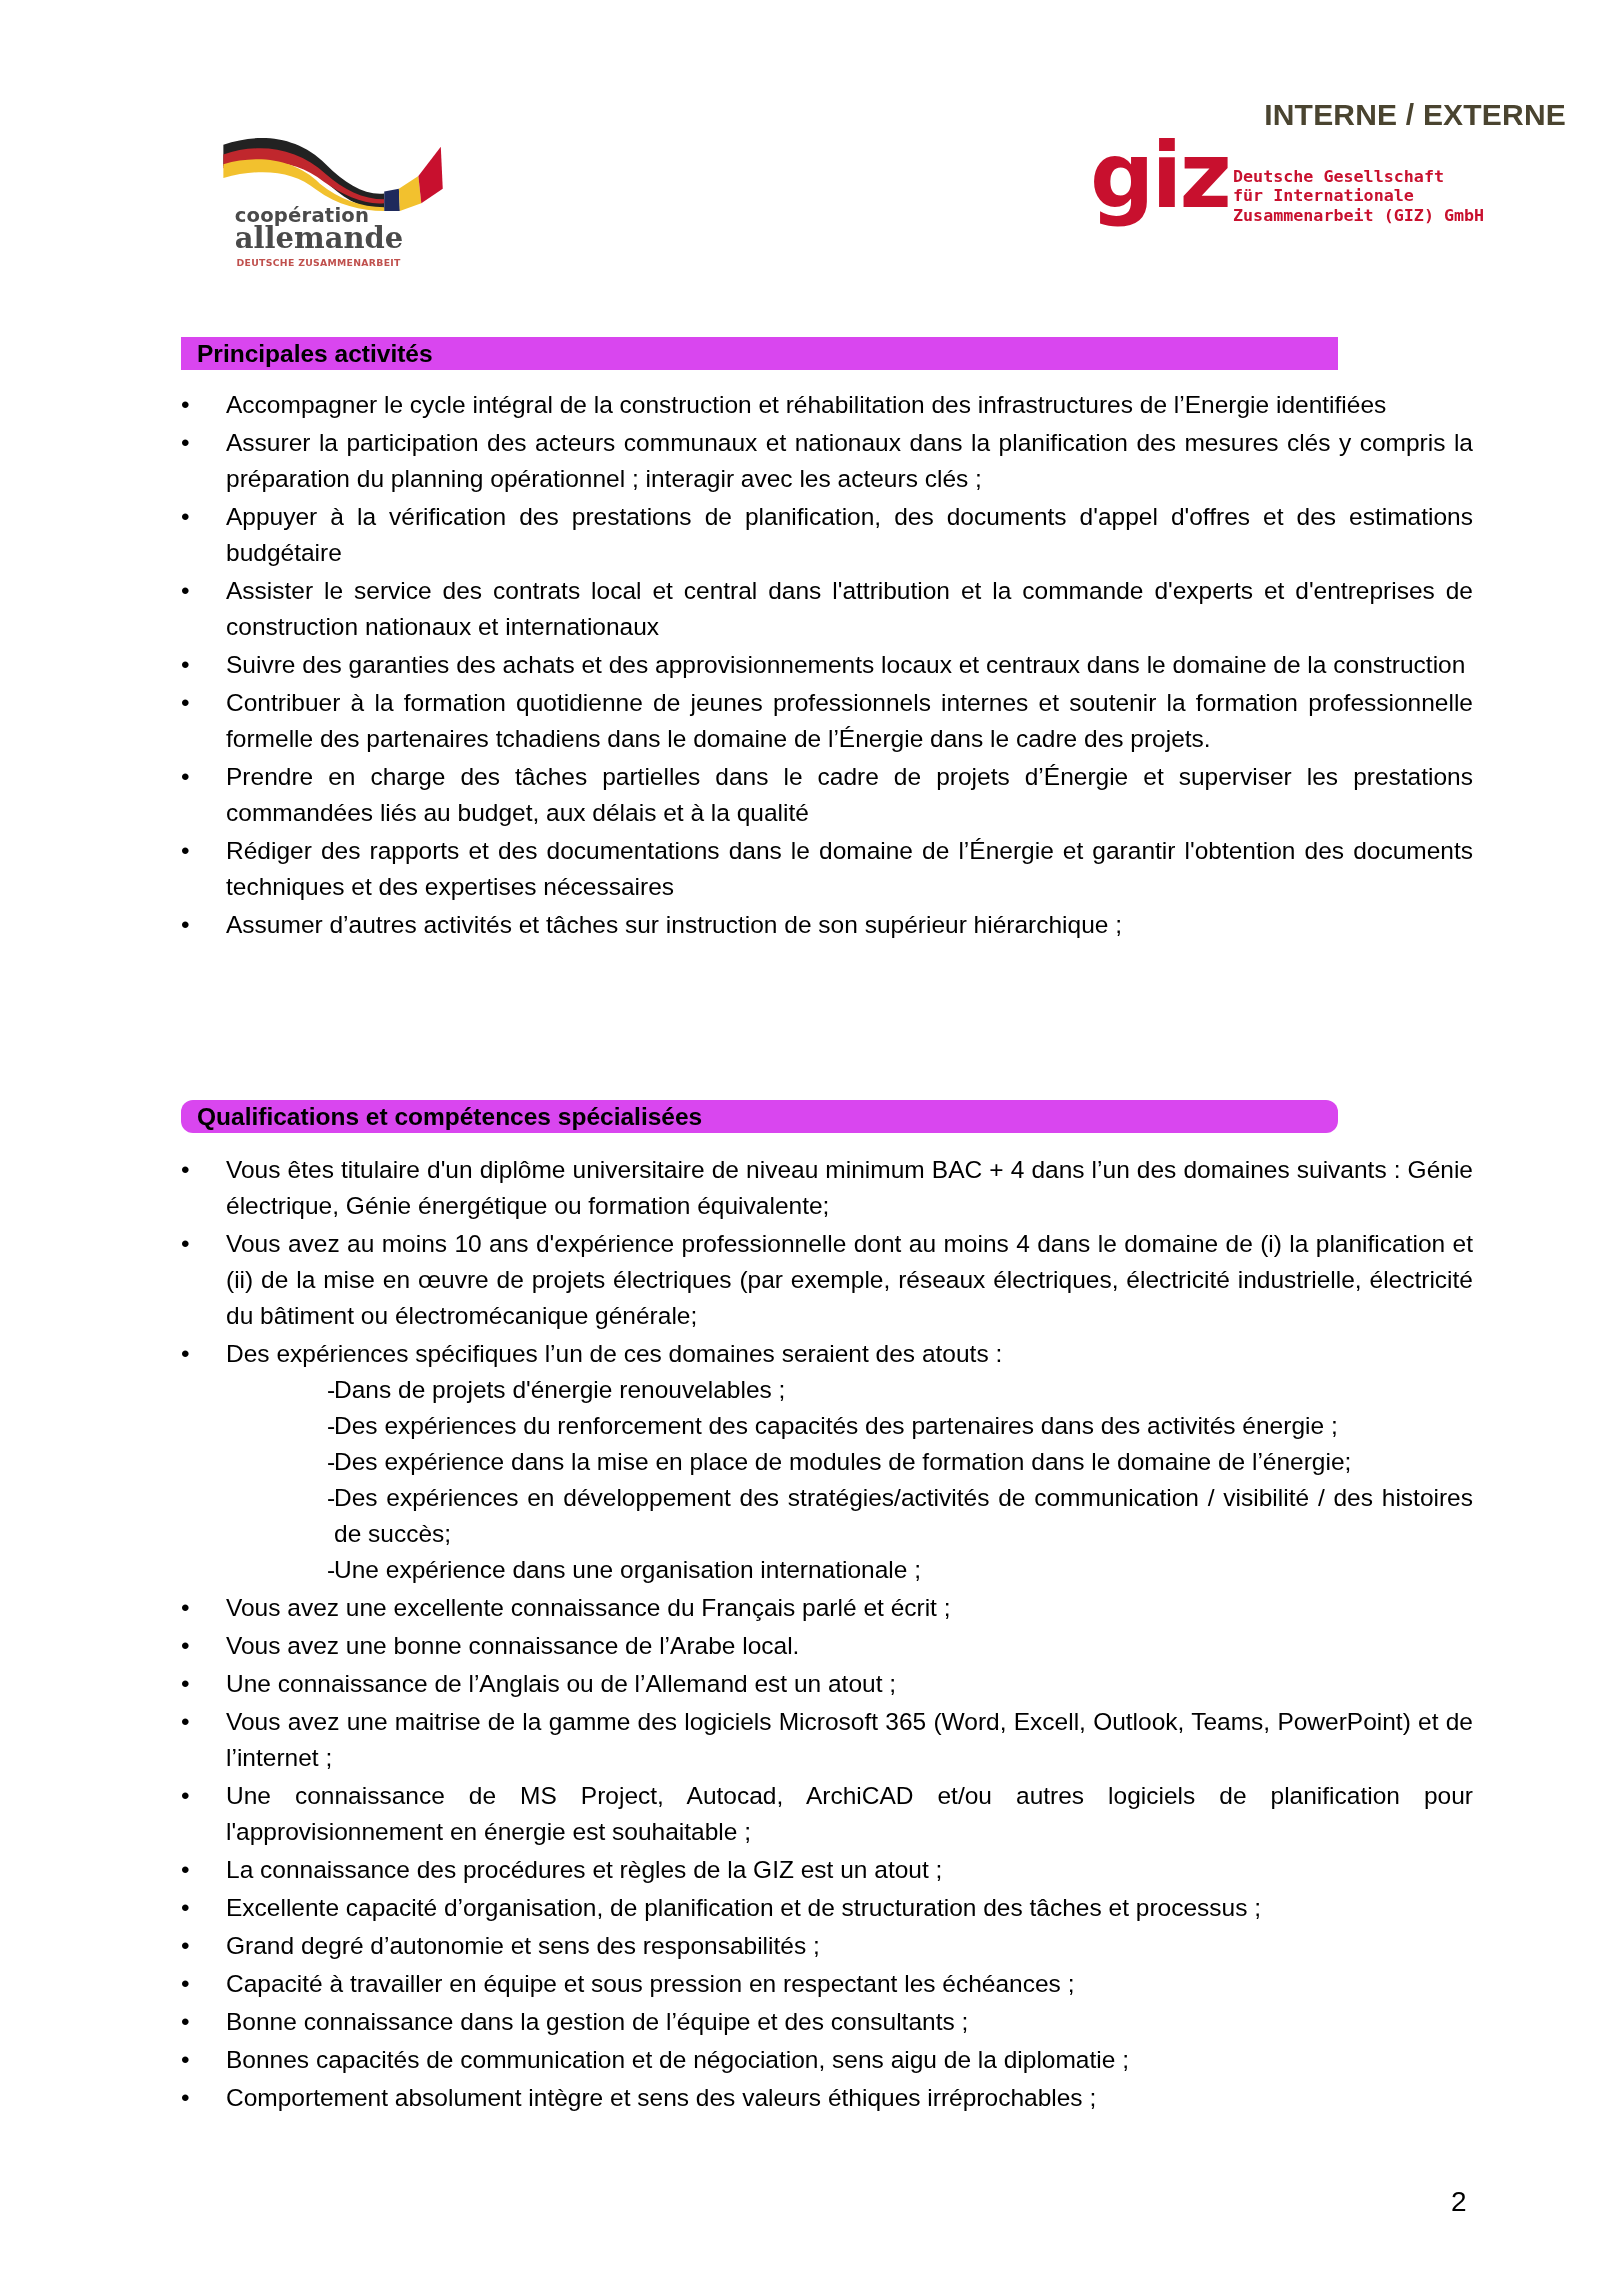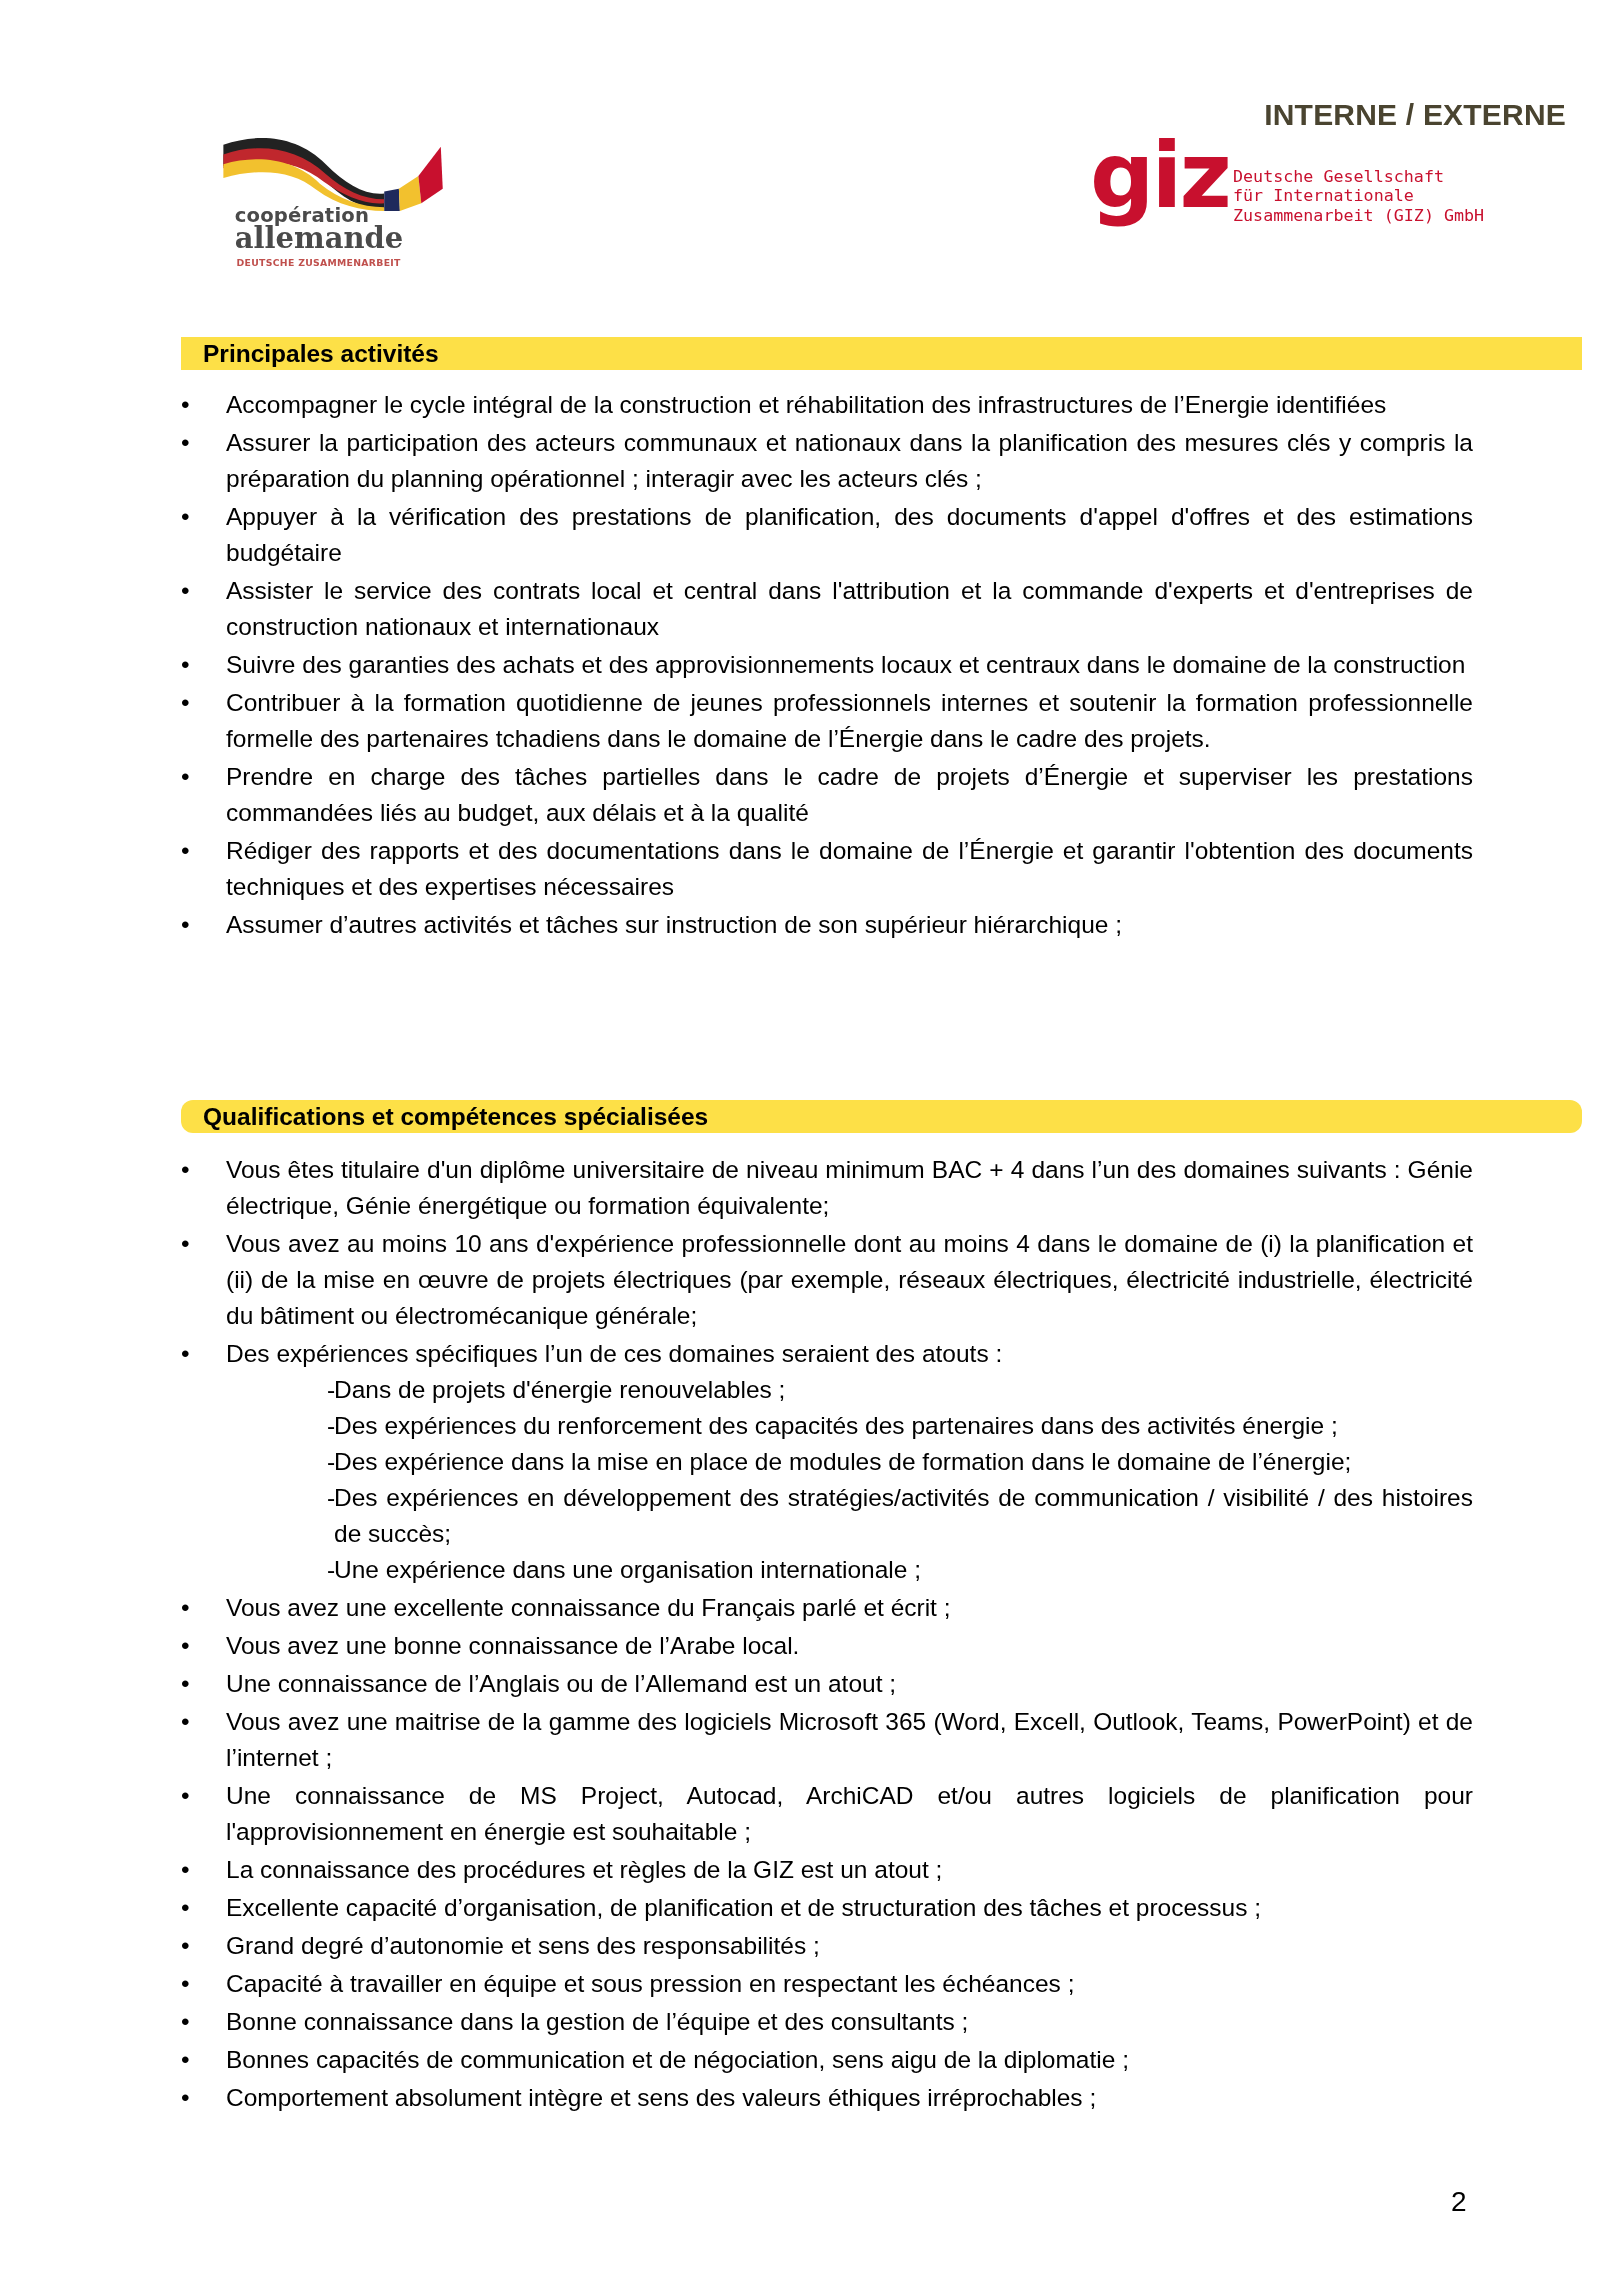--- a/index.html
+++ b/index.html
@@ -13,27 +13,27 @@
   }
   
   .coop-logo { position: absolute; left: 218px; top: 135px; width: 255px; height: 137px; font-weight: bold; }
   .coop-logo svg { position: absolute; left: 0; top: 0; }
   .coop-line1 { position: absolute; left: 16.7px; top: 69px; font-family: "DejaVu Sans", sans-serif; font-size: 19.6px; color: #4a4a4a; letter-spacing: 0.2px; }
   .coop-line2 { position: absolute; left: 16.7px; top: 86px; font-family: "DejaVu Serif", serif; font-size: 29px; color: #4a4a4a; text-align: center; }
   .coop-line3 { position: absolute; left: 18.6px; top: 122px; font-family: "DejaVu Sans", sans-serif; font-size: 9.3px; color: #c0504d; letter-spacing: 0.3px; }
   
   .giz-logo { position: absolute; left: 1090px; top: 147px; width: 392px; height: 108px; }
   .giz-mark { position: absolute; left: 0; top: -15.7px; font-family: "DejaVu Sans", sans-serif; font-size: 90px; font-weight: bold; color: #c8102e; letter-spacing: -2.9px; line-height: 1; }
-  .giz-text { position: absolute; left: 143px; top: 19.6px; font-family: "DejaVu Sans Mono", monospace; font-size: 16.7px; color: #c8102e; line-height: 19.6px; font-weight: normal; }
+  .giz-text { position: absolute; left: 143px; top: 19.6px; font-family: "DejaVu Sans Mono", monospace; font-size: 16.7px; color: #c8102e; line-height: 19.6px; font-weight: bold; }
   .giz-text div { white-space: nowrap; }
 
   .section-heading {
-    position: absolute; left: 181px; width: 1401px; height: 33px;
-    background: #fde047; font-weight: bold; font-size: 24.5px; line-height: 33px;
-    padding-left: 22px; box-sizing: border-box;
+    position: absolute; left: 181px; width: 1157px; height: 33px;
+    background: #d946ef; font-weight: bold; font-size: 24.5px; line-height: 33px;
+    padding-left: 16px; box-sizing: border-box;
   }
   ul.items { position: absolute; left: 181px; width: 1292px; margin: 0; padding: 0; list-style: none; }
   ul.items li {
     position: relative; padding-left: 45px; font-size: 24.5px; line-height: 36px;
     text-align: justify; text-align-last: left;
   }
   ul.items li .bullet { position: absolute; left: 0; top: 0; width: 19.6px; }
   ul.sub { margin: 0; padding: 0; list-style: none; }
   ul.sub li { padding-left: 108px; }
   ul.sub li .dash { position: absolute; left: 101px; top: 0; }

